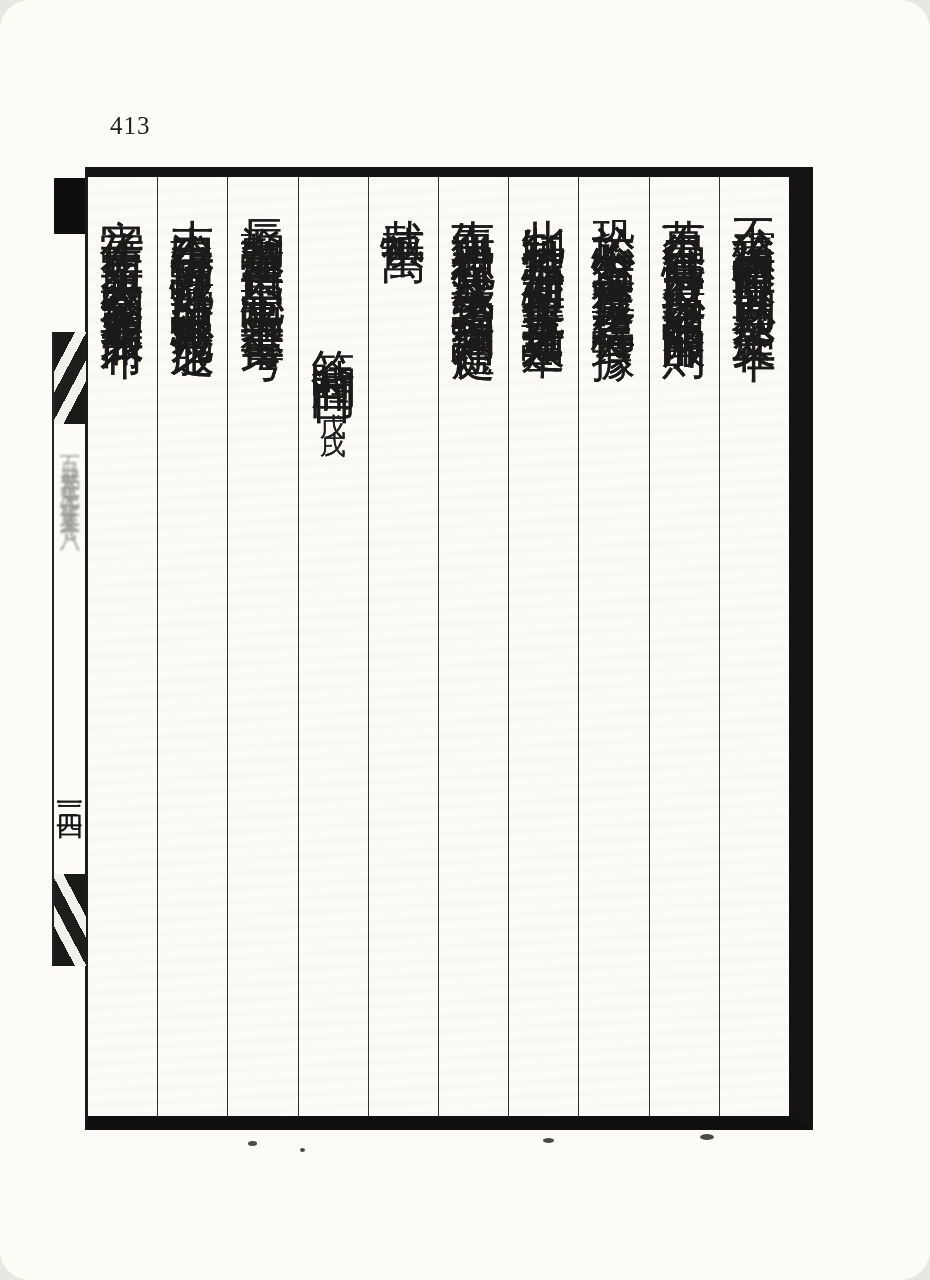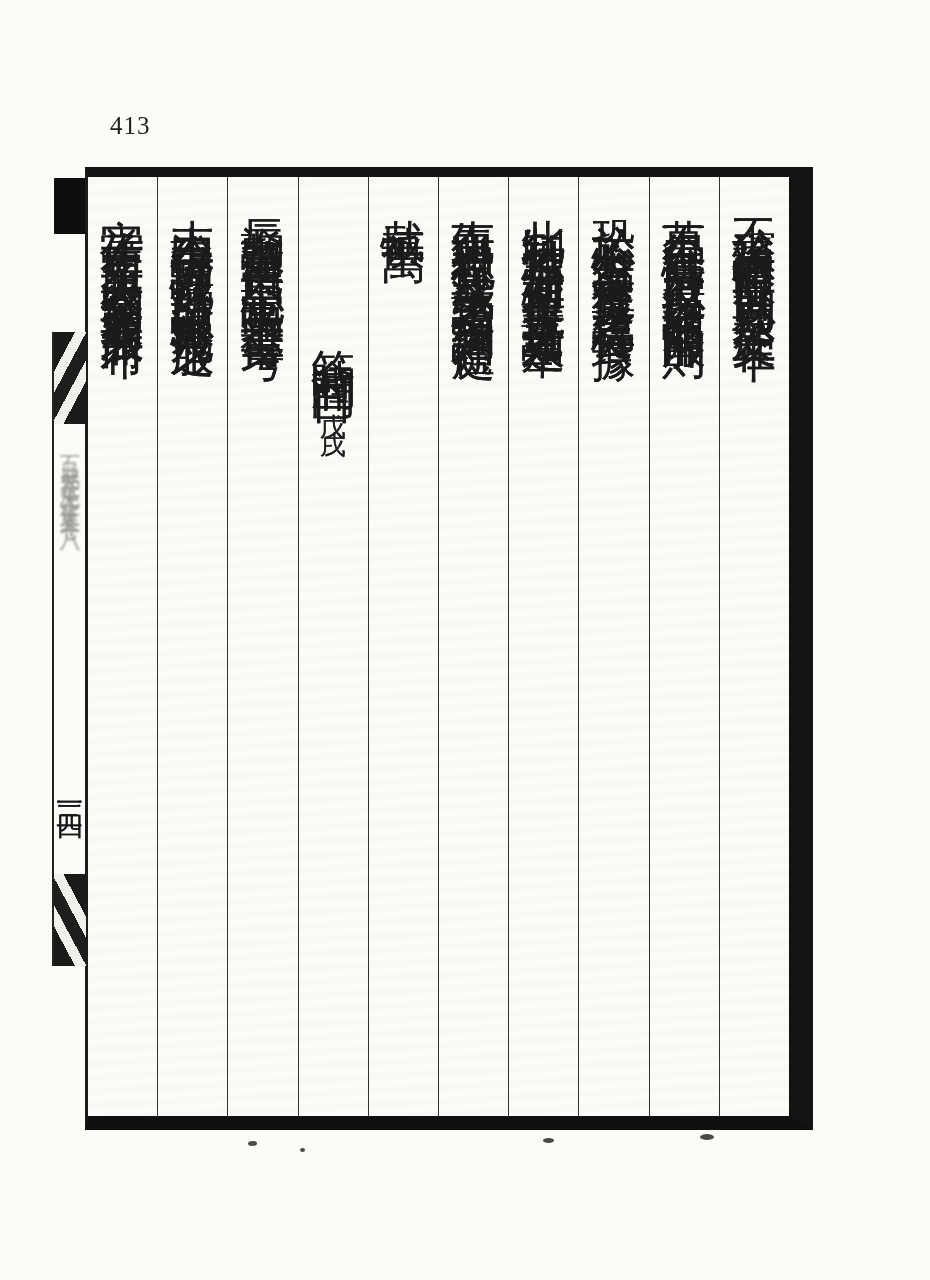--- a/index.html
+++ b/index.html
@@ -1,20 +1,21 @@
 <!DOCTYPE html>
 <html><head>
 <meta charset="utf-8">
 <style>
   * { margin:0; padding:0; box-sizing:border-box; }
   body { background:#e9e7e2; font-family:"DejaVu Serif","Liberation Serif",serif; }
   .page {
     position:relative; width:930px; height:1280px;
     background:#fcfbf8; overflow:hidden;
     font-family:"DejaVu Serif","Liberation Serif",serif;
+    border-radius:30px;
   }
   .page-number {
     position:absolute; left:110px; top:112px;
     font-family:"Liberation Serif","DejaVu Serif",serif;
     font-size:25px; color:#1f1f1f; letter-spacing:1px;
   }
   
   .frame {
     position:absolute; left:85px; top:167px; width:728px; height:963px;
     border-top:10px solid #141414;

